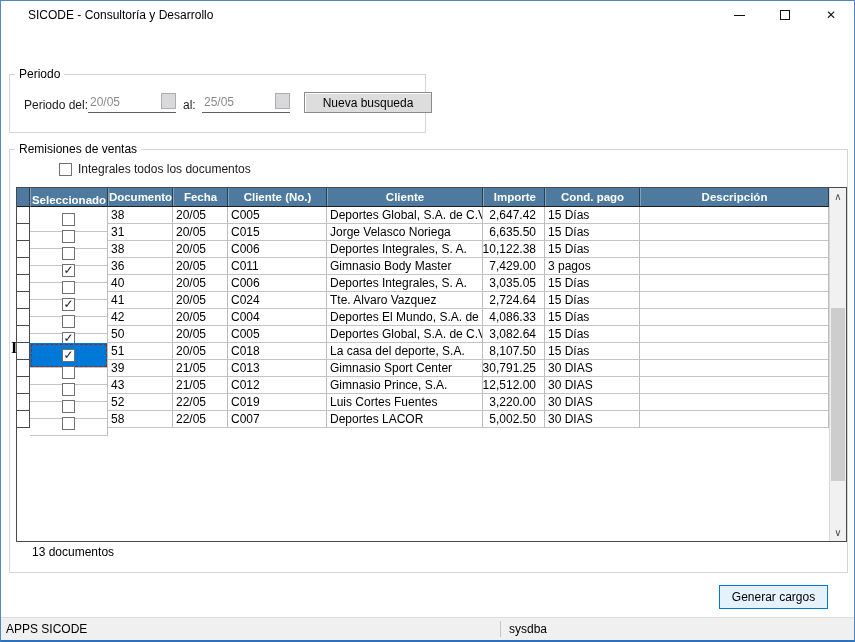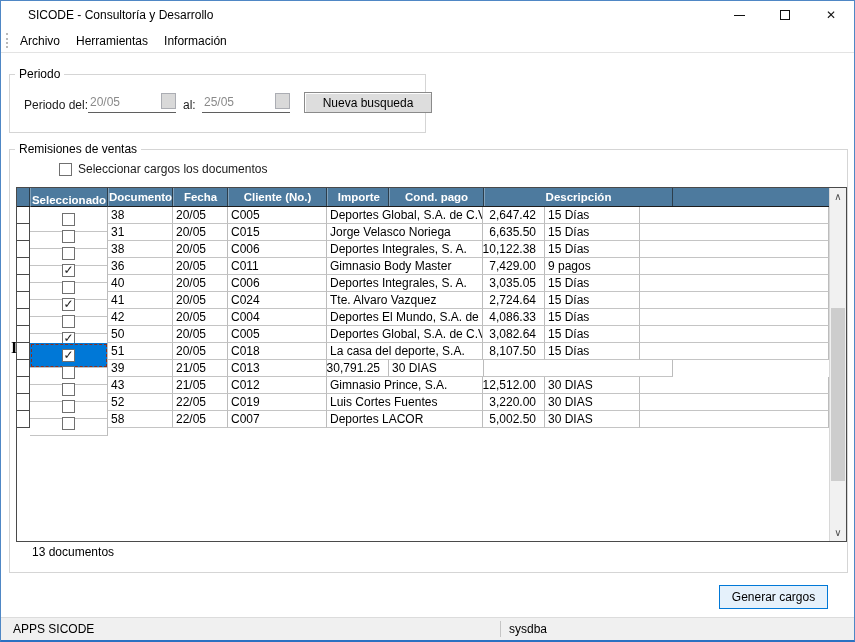--- a/index.html
+++ b/index.html
@@ -62,21 +62,21 @@
   .arrow-up{ top:0; } .arrow-up::before{ content:"\2227"; }
   .arrow-down{ bottom:0; } .arrow-down::before{ content:"\2228"; }
   .scroll-thumb{ position:absolute; left:1px; top:120px; width:14px; height:173px; background:#cdcdcd; }
   
   .doc-count{ position:absolute; left:22px; top:395px; color:#000; }
   .btn-generate{ position:absolute; left:718px; top:584px; width:109px; height:24px;
     background:#e5f1fb; border:1px solid var(--focus-border,#0078d7);
     display:flex; align-items:center; justify-content:center; color:#000; }
   .statusbar{ position:absolute; left:0; right:0; bottom:0; height:23px; background:#f0f0f0;
     border-top:1px solid #dcdcdc; display:flex; align-items:center; }
-  .status-left{ padding-left:12px; color:#000; }
+  .status-left{ padding-left:5px; color:#000; }
   .status-sep{ position:absolute; left:499px; top:3px; bottom:3px; width:1px; background:#c5c5c5; }
   .status-right{ position:absolute; left:508px; color:#000; }
   
   .ibeam{ position:absolute; left:10px; top:338px; font-family:"Liberation Serif", serif; font-weight:bold;
     font-size:16px; color:#000; text-shadow:0 0 2px #fff; z-index:10; }
 </style>
 </head>
 <body>
 
 <div class="window">
@@ -89,26 +89,20 @@
         </div>
       <div class="win-btn">
           <span class="glyph-max"></span>
         </div>
       <div class="win-btn">
           <span class="glyph-close"></span>
         </div>
     </div>
   </div>
 
-  <div class="menubar">
-    <span class="menu-grip"></span>
-    <span class="menu-item">Archivo</span>
-    <span class="menu-item">Herramientas</span>
-    <span class="menu-item">Información</span>
-  </div>
 
   <div class="groupbox gb-periodo">
     <span class="groupbox-label">Periodo</span>
     <span class="lbl-del">Periodo del:</span>
     <div class="field field-1">
       <span class="field-text">20/05</span>
       <span class="field-btn"></span>
     </div>
     <span class="lbl-al">al:</span>
     <div class="field field-2">
@@ -116,31 +110,32 @@
       <span class="field-btn"></span>
     </div>
     <div class="btn-plain">Nueva busqueda</div>
   </div>
 
   <div class="groupbox gb-rem">
     <span class="groupbox-label">Remisiones de ventas</span>
 
     <div class="selectall">
       <span class="checkbox"></span>
-      <span>Seleccionar cargos los documentos</span>
+      <span>Integrales todos los documentos</span>
     </div>
 
     <div class="grid">
       <div class="grid-inner">
         <div class="grid-header">
           <div class="hcell ind c-ind"></div>
         <div class="hcell c-sel">Seleccionado</div>
             <div class="hcell c-doc">Documento</div>
             <div class="hcell c-fec">Fecha</div>
             <div class="hcell c-no">Cliente (No.)</div>
+            <div class="hcell c-cli">Cliente</div>
             <div class="hcell c-imp">Importe</div>
             <div class="hcell c-con">Cond. pago</div>
             <div class="hcell c-des">Descripción</div>
           </div>
         <div>
   <div class="grid-row">
     <div class="cell ind c-ind"></div>
     <div class="cell c-sel">
                 <span class="checkbox"></span>
               </div>
@@ -184,21 +179,21 @@
   <div class="grid-row">
     <div class="cell ind c-ind"></div>
     <div class="cell c-sel">
                 <span class="checkbox checked">✓</span>
               </div>
     <div class="cell c-doc">36</div>
     <div class="cell c-fec">20/05</div>
     <div class="cell c-no">C011</div>
     <div class="cell c-cli">Gimnasio Body Master</div>
     <div class="cell c-imp">7,429.00</div>
-    <div class="cell c-con">9 pagos</div>
+    <div class="cell c-con">3 pagos</div>
     <div class="cell c-des"></div>
   </div>
 
   <div class="grid-row">
     <div class="cell ind c-ind"></div>
     <div class="cell c-sel">
                 <span class="checkbox"></span>
               </div>
     <div class="cell c-doc">40</div>
     <div class="cell c-fec">20/05</div>
@@ -266,20 +261,21 @@
   </div>
 
   <div class="grid-row">
     <div class="cell ind c-ind"></div>
     <div class="cell c-sel">
                 <span class="checkbox"></span>
               </div>
     <div class="cell c-doc">39</div>
     <div class="cell c-fec">21/05</div>
     <div class="cell c-no">C013</div>
+    <div class="cell c-cli">Gimnasio Sport Center</div>
     <div class="cell c-imp">30,791.25</div>
     <div class="cell c-con">30 DIAS</div>
     <div class="cell c-des"></div>
   </div>
 
   <div class="grid-row">
     <div class="cell ind c-ind"></div>
     <div class="cell c-sel">
                 <span class="checkbox"></span>
               </div>

